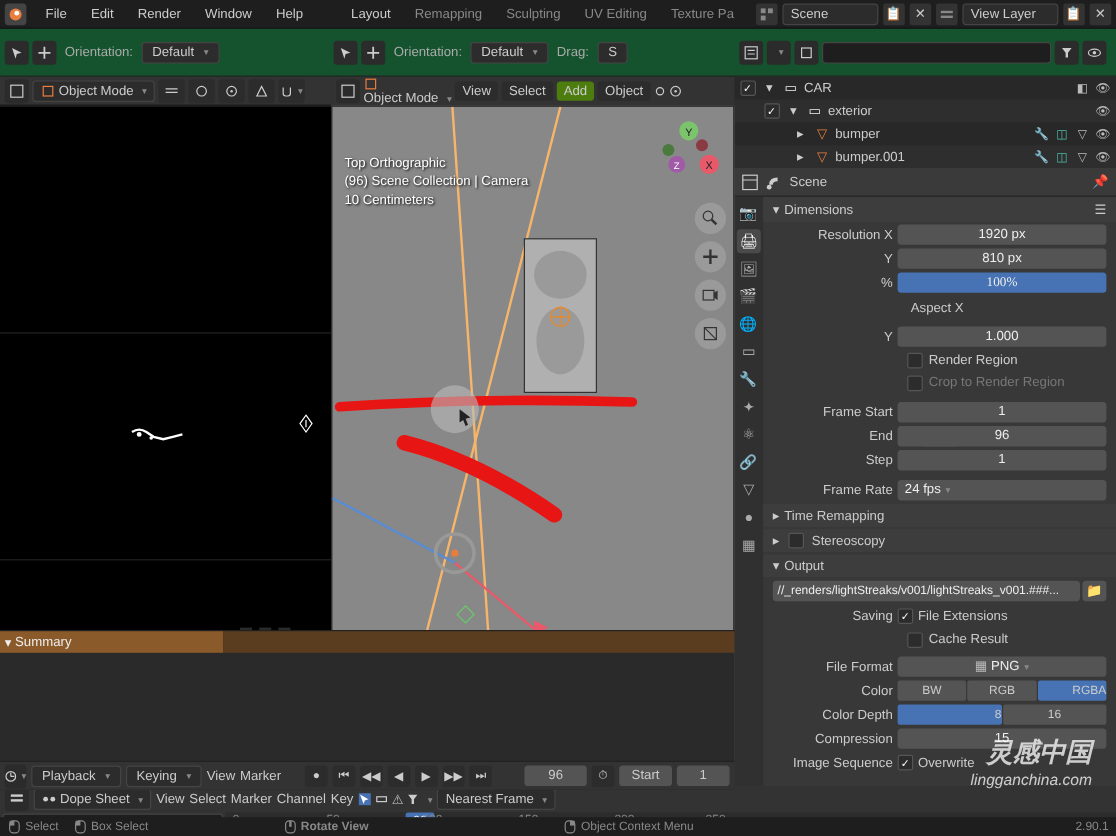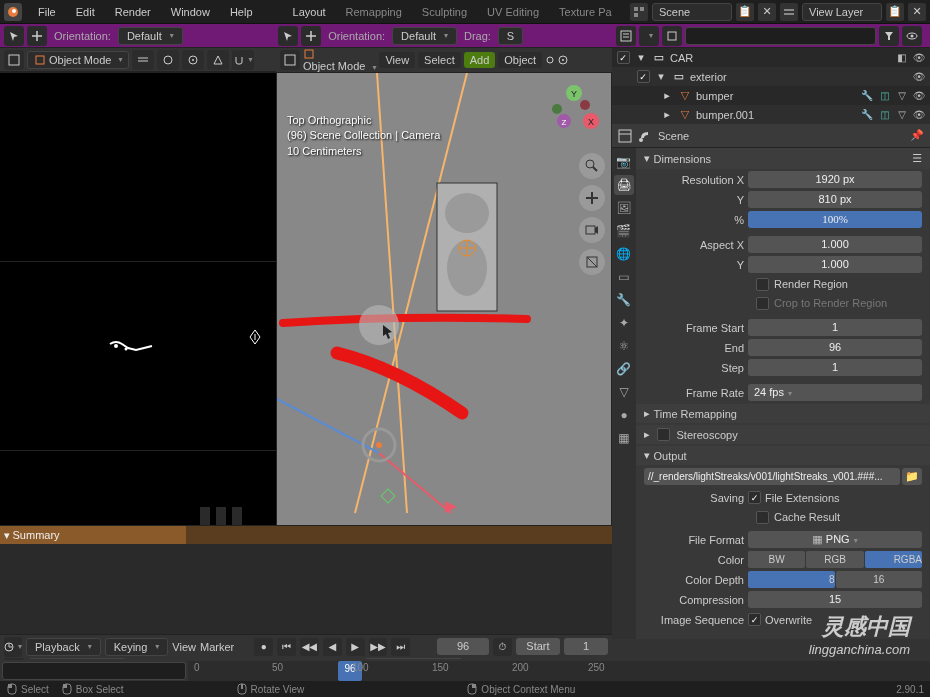--- a/index.html
+++ b/index.html
@@ -10,21 +10,21 @@
 .menubar .logo { width: 18px; height: 18px; background: #444; border-radius: 3px; margin-right: 6px; display:flex;align-items:center;justify-content:center;}
 .menubar .menu-item { padding: 0 10px; color: #ccc; cursor: pointer; }
 .menubar .tabs { display: flex; margin-left: 20px; }
 .menubar .tab { padding: 0 10px; color: #888; }
 .menubar .tab.active { color: #ccc; }
 .menubar .right { margin-left: auto; display: flex; align-items: center; gap: 4px; }
 .menubar .scene-field { background: #2c2c2c; border: 1px solid #444; padding: 2px 6px; border-radius: 3px; min-width: 80px; display:flex; align-items:center; gap:4px;}
 .menubar .icon-btn { width: 18px; height: 18px; background: #333; border-radius: 2px; display:flex;align-items:center;justify-content:center;}
 
 
-.header-toolbar { height: 24px; background: #701a75; display: flex; align-items: center; padding: 0 4px; border-bottom: 1px solid #222; }
+.header-toolbar { height: 40px; background: #14532d; display: flex; align-items: center; padding: 0 4px; border-bottom: 1px solid #222; }
 .hdr-icon { width:20px; height:20px; background:#2b2b2b; border-radius:3px; display:flex; align-items:center; justify-content:center;}
 .hdr-label { color:#aaa; padding:0 4px; }
 .hdr-dd { background:#2c2c2c; border:1px solid #444; padding:2px 8px; border-radius:3px; display:flex; align-items:center; gap:4px;}
 .chev::after{content:"▾"; font-size:8px; color:#888; margin-left:4px;}
 
 
 .main { display:flex; height: calc(697px - 24px - 24px - 42px - 16px); }
 .left-col { width: 276px; display:flex; flex-direction:column; }
 .mid-col { width: 336px; position:relative; }
 .right-col { flex:1; display:flex; flex-direction:column; background:#383838; }
@@ -499,21 +499,21 @@
             <div class="field-input">1920 px</div>
           </div>
         <div class="field-row">
             <div class="field-label">Y</div>
             <div class="field-input">810 px</div>
           </div>
         <div class="field-row">
             <div class="field-label">%</div>
             <div class="field-input blue">100%</div>
           </div>
-        <div class="field-row" style="margin-top:6px;">
+        <div class="field-row" style="margin-top:6px;flex-direction:column;">
             <div class="field-label">Aspect X</div>
             <div class="field-input">1.000</div>
           </div>
         <div class="field-row">
             <div class="field-label">Y</div>
             <div class="field-input">1.000</div>
           </div>
         <div class="check-row">
             <span class="checkbox"></span>
             <span>Render Region</span>
@@ -705,21 +705,21 @@
       </svg>
     <span>Select</span>
   </div>
   <div class="sbitem">
     <svg width="12" height="12">
         <rect x="2" y="1" width="8" height="10" rx="3" fill="none" stroke="#888"></rect>
         <rect x="2" y="1" width="4" height="4" fill="#888"></rect>
       </svg>
     <span>Box Select</span>
   </div>
-  <div class="sbitem" style="margin-left:100px;">
+  <div class="sbitem" style="margin-left:100px;font-weight:bold;">
     <svg width="12" height="12">
         <rect x="2" y="1" width="8" height="10" rx="3" fill="none" stroke="#888"></rect>
         <rect x="5" y="1" width="2" height="5" fill="#888"></rect>
       </svg>
     <span>Rotate View</span>
   </div>
   <div class="sbitem" style="margin-left:150px;">
     <svg width="12" height="12">
         <rect x="2" y="1" width="8" height="10" rx="3" fill="none" stroke="#888"></rect>
         <rect x="6" y="1" width="4" height="4" fill="#888"></rect>

